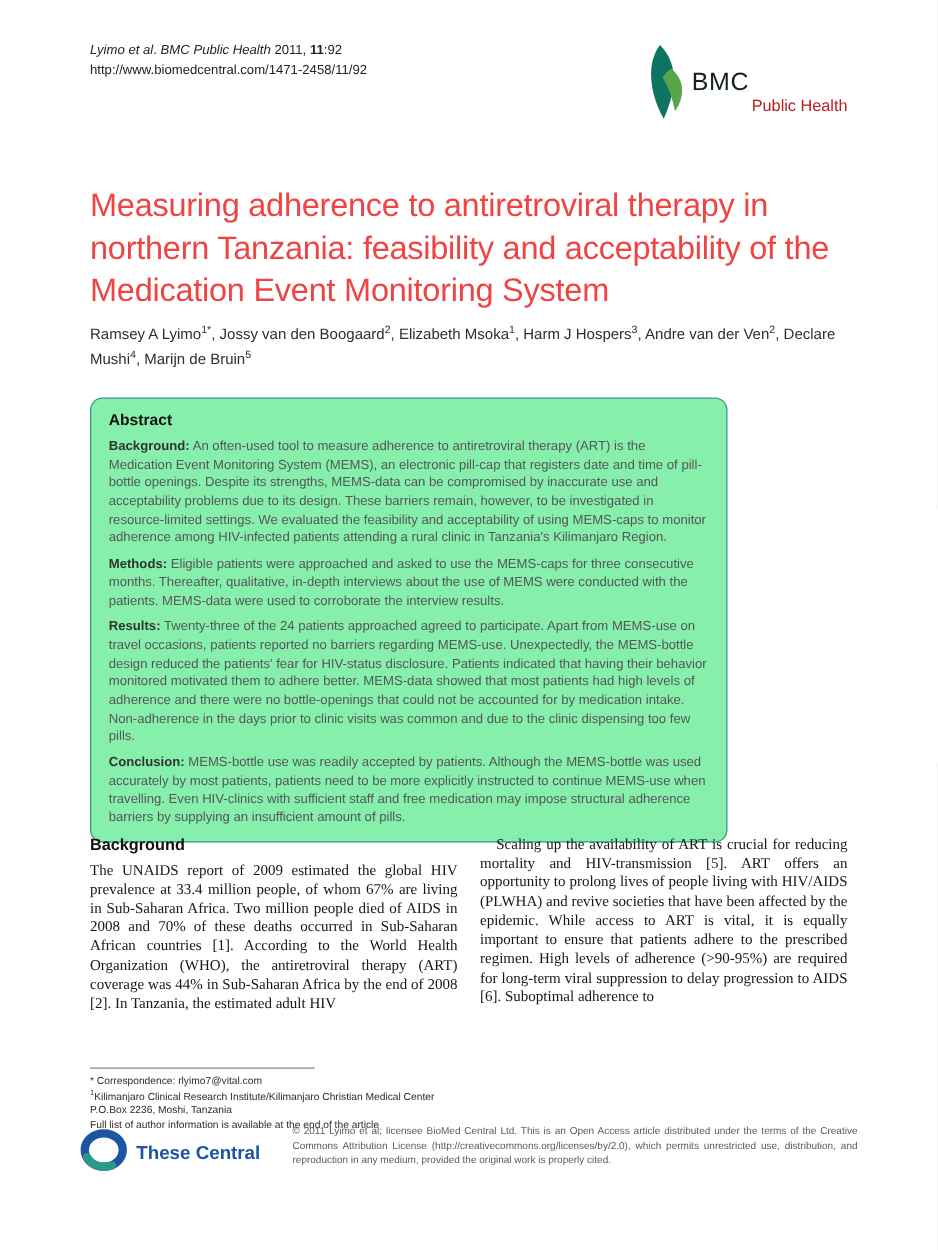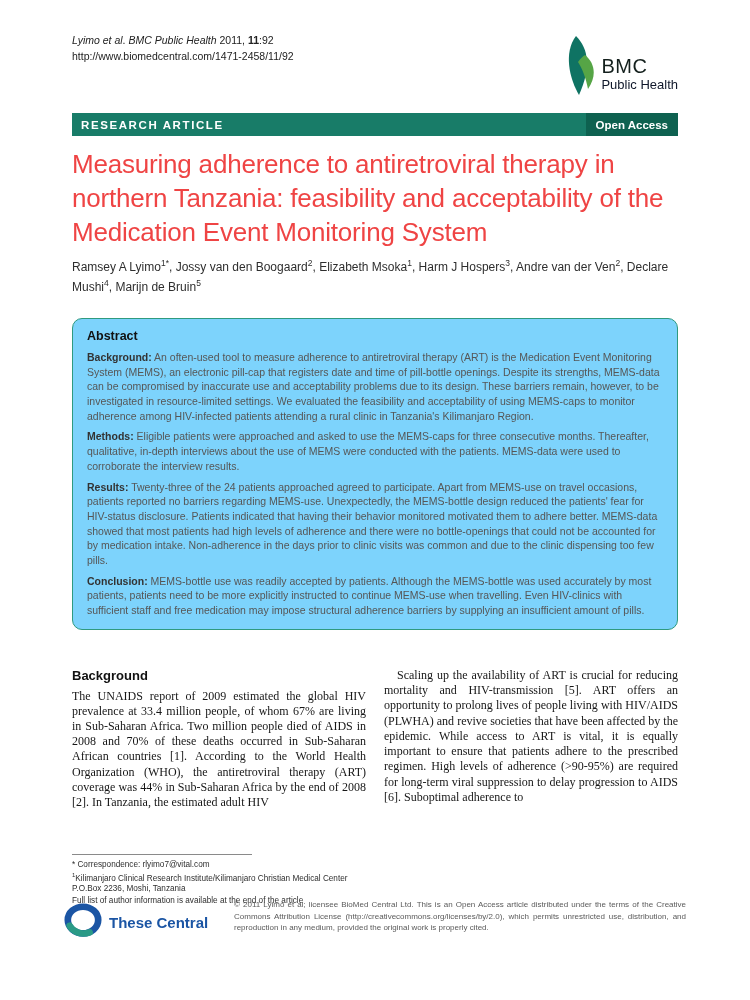--- a/index.html
+++ b/index.html
@@ -8,38 +8,38 @@
   .page { position:relative; width:750px; height:1000px; background:#ffffff; overflow:hidden; }
 
   
   .top-header { position:absolute; top:33px; left:72px; width:608px; display:flex; justify-content:space-between; }
   .citation { font-size:10.5px; color:#222; line-height:1.5; }
   .citation .it { font-style:italic; }
   .citation .bold { font-weight:bold; }
   .bmc-logo { display:flex; align-items:flex-start; gap:5px; margin-top:2px; margin-right:2px; }
   .bmc-logo-text { margin-top:20px; line-height:1.15; }
   .bmc-acronym { display:block; font-weight:normal; font-size:20px; color:#14201d; letter-spacing:.5px; }
-  .bmc-journal { display:block; font-size:13px; color:#0f172a; }
+  .bmc-journal { display:block; font-size:13px; color:#b91c1c;margin-left:48px; }
 
   
   .banner { position:absolute; top:113px; left:72px; width:606px; height:23px; background:#187c68;
             display:flex; align-items:center; justify-content:space-between; color:#fff; }
   .banner-left { font-size:11.5px; font-weight:bold; letter-spacing:1.6px; padding-left:9px; }
   .open-access { background:#0e6150; height:100%; display:flex; align-items:center; padding:0 10px;
                  font-size:11.5px; font-weight:bold; }
 
   
   .title { position:absolute; top:148px; left:72px; width:620px; font-size:26px; line-height:1.3;
            font-weight:400; color:#ef4444; letter-spacing:-.2px; }
   .authors { position:absolute; top:257px; left:72px; width:612px; font-size:12px; line-height:1.55; color:#2e2e2e; }
   .authors sup { font-size:8.5px; }
 
   
-  .abstract { position:absolute; top:318px; left:72px; width:606px; border:1.5px solid #2f9a7f;
-              border-radius:10px; padding:10px 14px 11px; background:#7dd3fc; }
+  .abstract { position:absolute; top:318px; left:72px; width:510px; border:1.5px solid #2f9a7f;
+              border-radius:10px; padding:10px 14px 11px; background:#86efac; }
   .abstract h2 { font-size:12.5px; font-weight:bold; color:#111; margin-bottom:7px; }
   .abstract p { font-size:10.5px; line-height:1.4; color:#565656; margin-bottom:6px; }
   .abstract p:last-child { margin-bottom:0; }
   .abstract b { color:#333; }
 
   
   .body-cols { position:absolute; top:668px; left:72px; width:606px; display:flex; gap:18px;
                font-family:"Liberation Serif",serif; }
   .col { width:294px; font-size:12px; line-height:1.27; color:#161616; text-align:justify; }
   .col h3 { font-family:"Liberation Sans",sans-serif; font-size:13px; font-weight:bold; color:#111;
@@ -77,24 +77,20 @@
           <path d="M31,20 C41,28 43,41 34,54 C32,43 28,33 24,27 C27,23 29,21 31,20 Z" fill="#56a546"></path>
         </svg>
       </span>
       <span class="bmc-logo-text">
         <span class="bmc-acronym">BMC</span>
         <span class="bmc-journal">Public Health</span>
       </span>
     </div>
   </div>
 
-  <div class="banner">
-    <span class="banner-left">RESEARCH ARTICLE</span>
-    <span class="open-access">Open Access</span>
-  </div>
 
   <h1 class="title">Measuring adherence to antiretroviral therapy in northern Tanzania: feasibility and acceptability of the Medication Event Monitoring System</h1>
   <p class="authors"><span>Ramsey A Lyimo<sup>1*</sup>, </span><span>Jossy van den Boogaard<sup>2</sup>, </span><span>Elizabeth Msoka<sup>1</sup>, </span><span>Harm J Hospers<sup>3</sup>, </span><span>Andre van der Ven<sup>2</sup>, </span><span>Declare Mushi<sup>4</sup>, </span><span>Marijn de Bruin<sup>5</sup></span></p>
 
   <section class="abstract">
     <h2>Abstract</h2>
     <p><b>Background:</b><span> An often-used tool to measure adherence to antiretroviral therapy (ART) is the Medication Event Monitoring System (MEMS), an electronic pill-cap that registers date and time of pill-bottle openings. Despite its strengths, MEMS-data can be compromised by inaccurate use and acceptability problems due to its design. These barriers remain, however, to be investigated in resource-limited settings. We evaluated the feasibility and acceptability of using MEMS-caps to monitor adherence among HIV-infected patients attending a rural clinic in Tanzania's Kilimanjaro Region.</span></p>
     <p><b>Methods:</b><span> Eligible patients were approached and asked to use the MEMS-caps for three consecutive months. Thereafter, qualitative, in-depth interviews about the use of MEMS were conducted with the patients. MEMS-data were used to corroborate the interview results.</span></p>
     <p><b>Results:</b><span> Twenty-three of the 24 patients approached agreed to participate. Apart from MEMS-use on travel occasions, patients reported no barriers regarding MEMS-use. Unexpectedly, the MEMS-bottle design reduced the patients' fear for HIV-status disclosure. Patients indicated that having their behavior monitored motivated them to adhere better. MEMS-data showed that most patients had high levels of adherence and there were no bottle-openings that could not be accounted for by medication intake. Non-adherence in the days prior to clinic visits was common and due to the clinic dispensing too few pills.</span></p>
     <p><b>Conclusion:</b><span> MEMS-bottle use was readily accepted by patients. Although the MEMS-bottle was used accurately by most patients, patients need to be more explicitly instructed to continue MEMS-use when travelling. Even HIV-clinics with sufficient staff and free medication may impose structural adherence barriers by supplying an insufficient amount of pills.</span></p>

